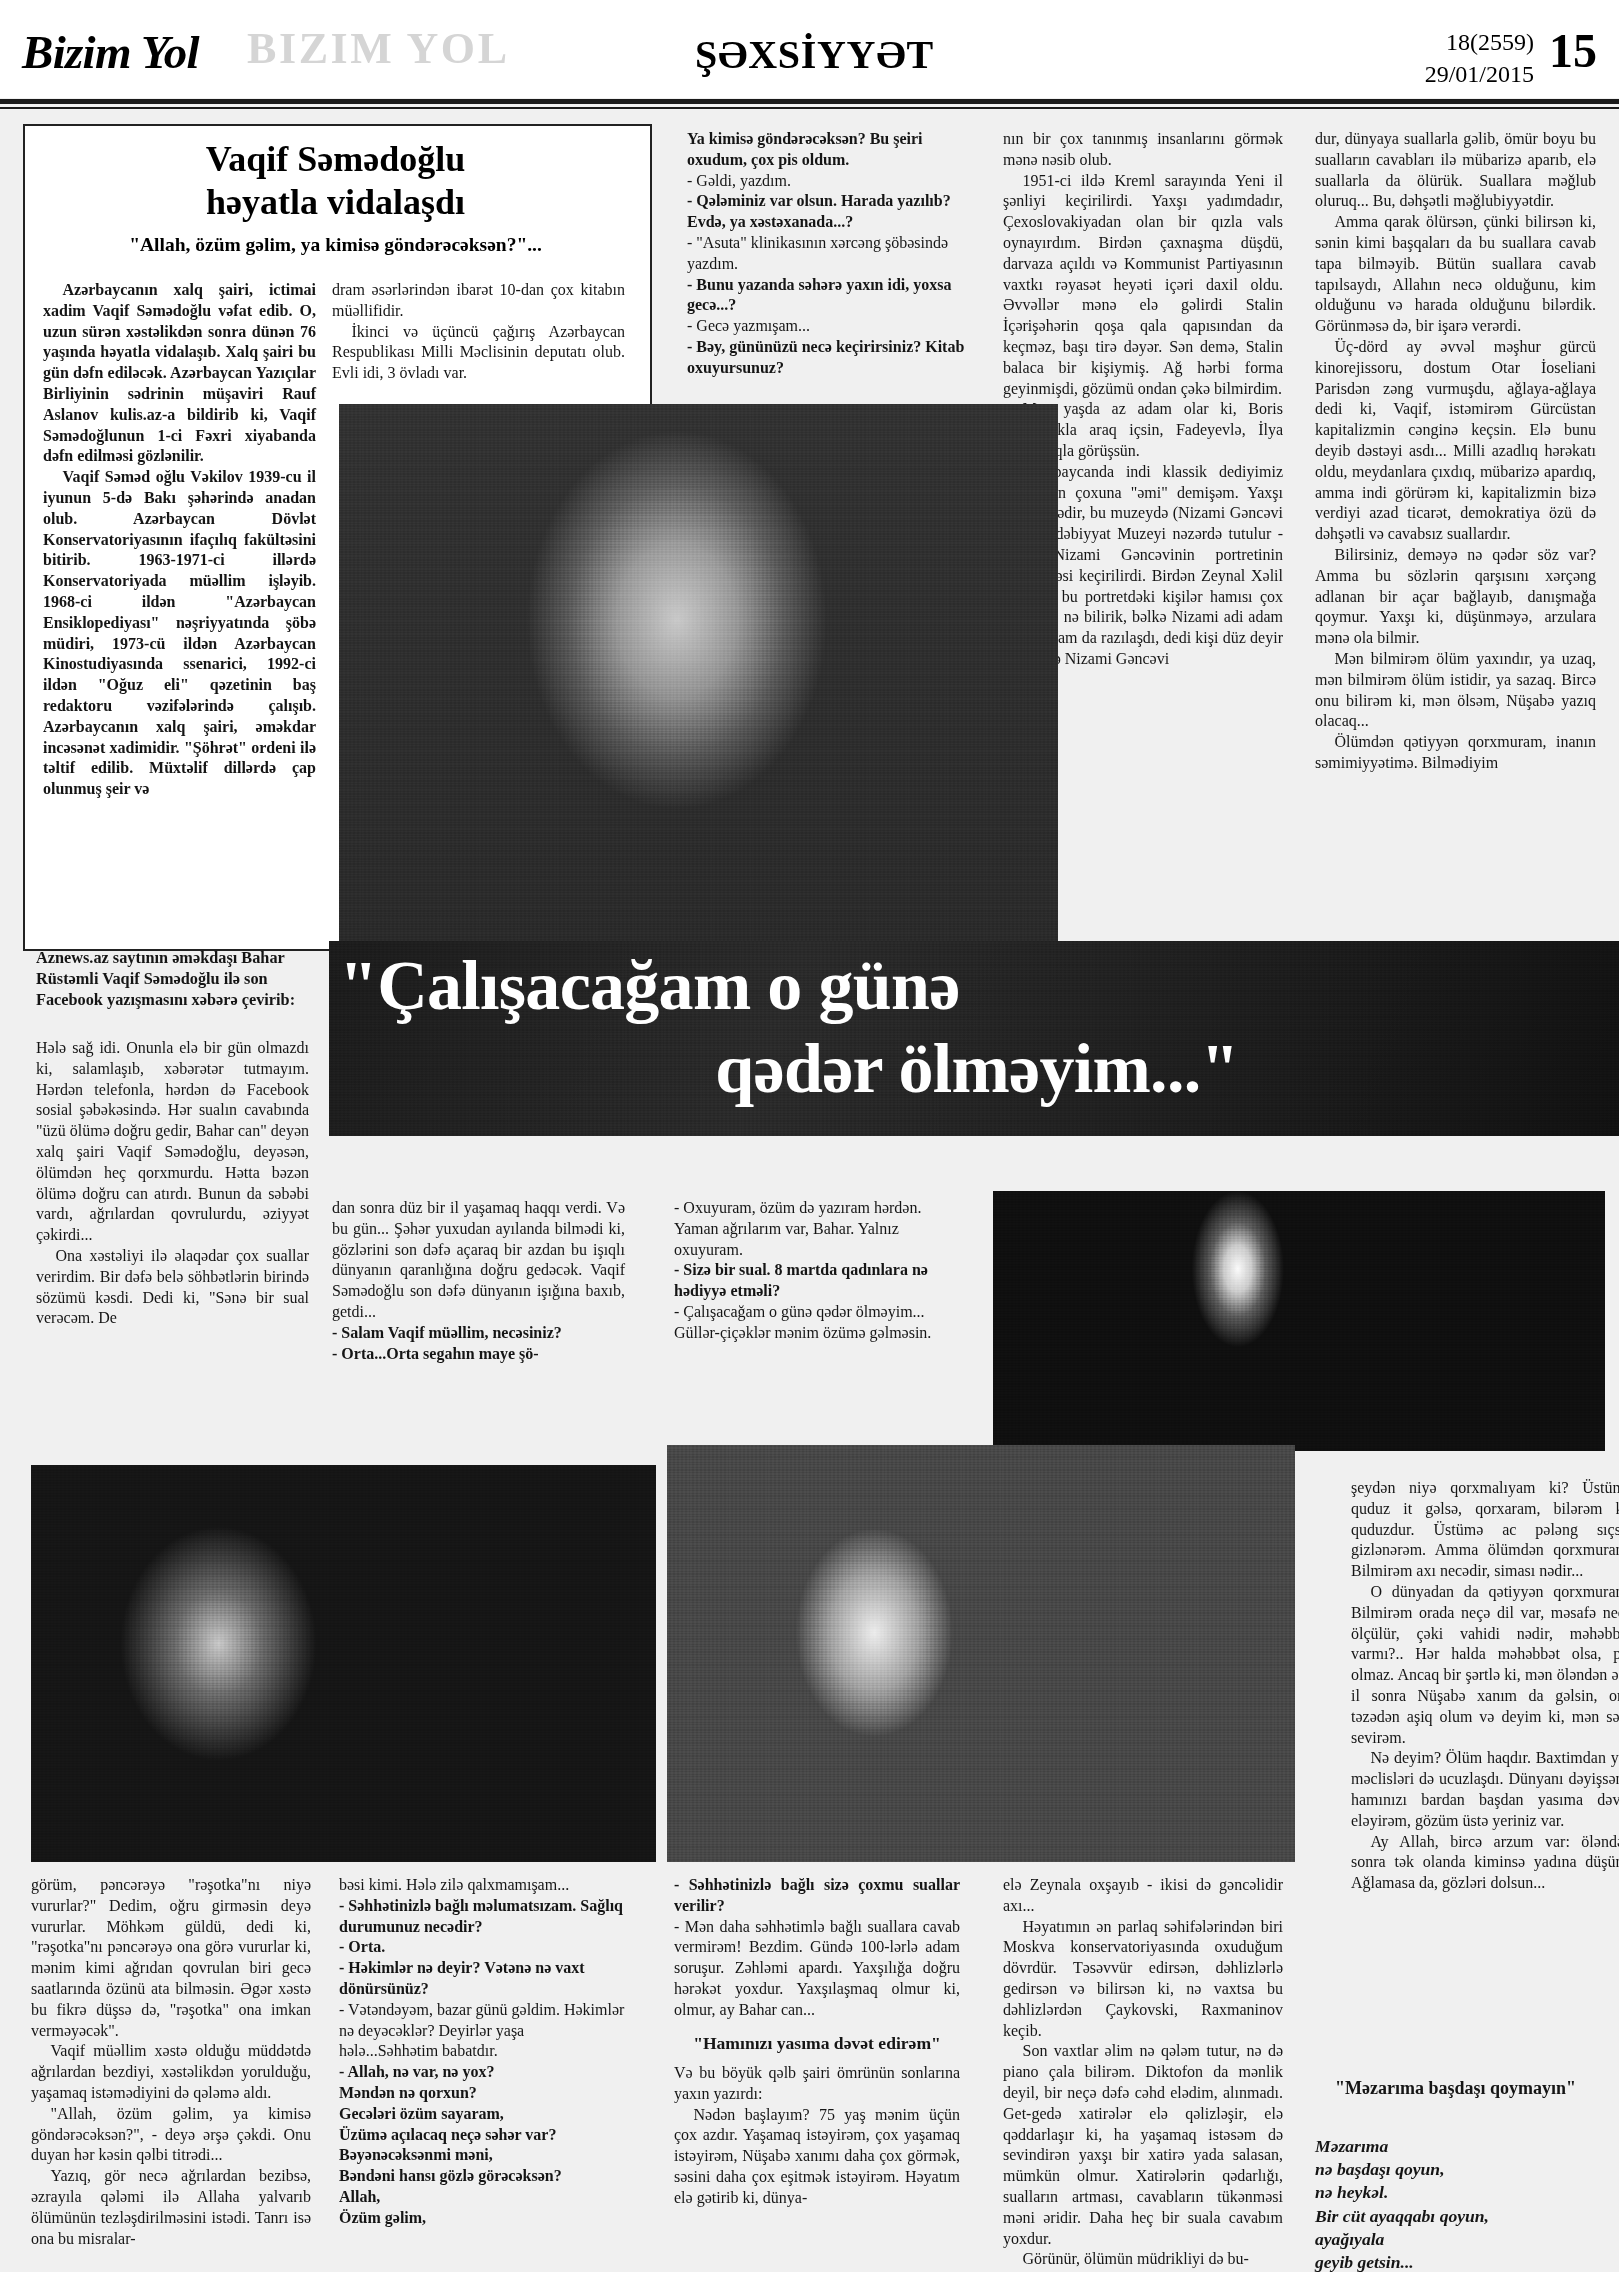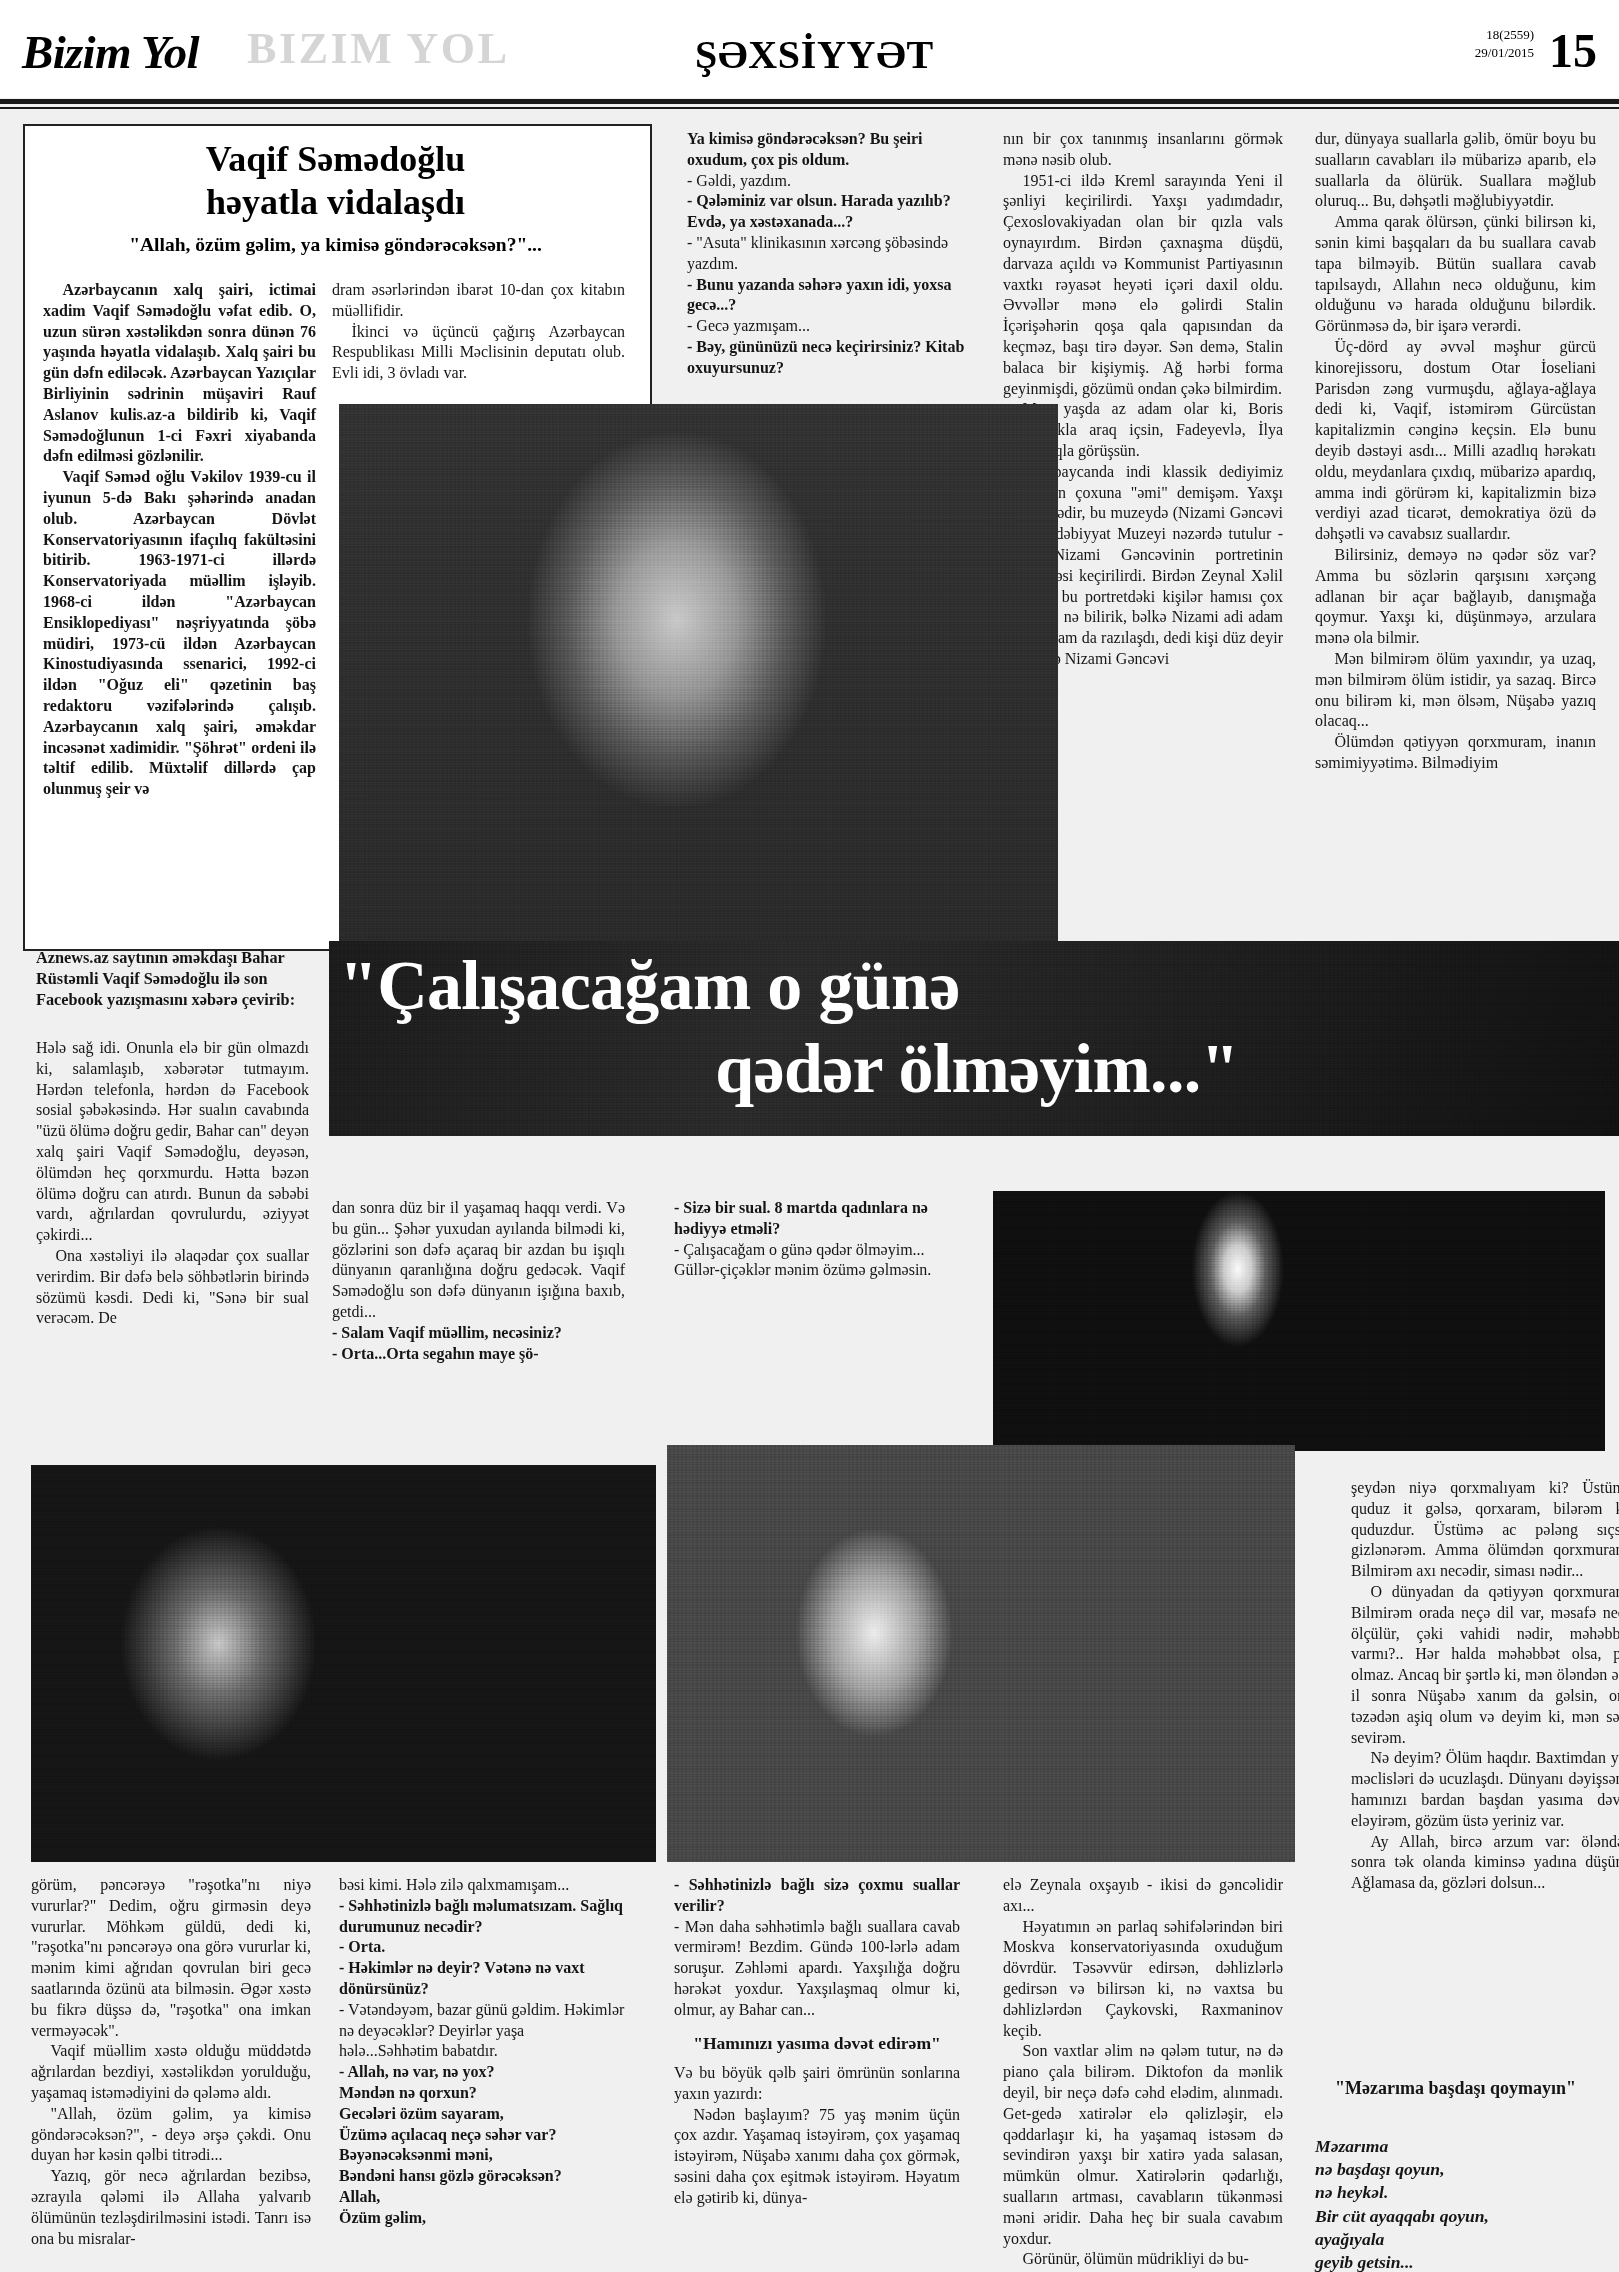--- a/index.html
+++ b/index.html
@@ -31,21 +31,21 @@
     position:absolute;left:657px;top:31px;
     font-family:"Liberation Serif", serif;
     font-weight:bold;font-size:40px;letter-spacing:0.7px;color:#000;margin-left:38px;
   }
   .ghost-text{
     position:absolute;left:247px;top:23.4px;
     font-size:44px;font-weight:bold;color:#d8d5d2;letter-spacing:2.6px;
   }
   .issue{
     position:absolute;right:85px;top:26px;text-align:right;
-    font-size:13px;line-height:1.35;color:#000;
+    font-size:24px;line-height:1.35;color:#000;
   }
   .pageno{
     position:absolute;right:22px;top:23.4px;
     font-size:48px;font-weight:bold;color:#000;
   }
   .rule{
     position:absolute;left:0;top:99px;width:1619px;height:4.6px;background:#1a1a1a;
   }
   .rule2{
     position:absolute;left:0;top:107px;width:1619px;height:2px;background:#1a1a1a;
@@ -195,20 +195,21 @@
     <p class="noind bold">- Salam Vaqif müəllim, necəsiniz?</p>
     <p class="noind bold">- Orta...Orta segahın maye şö-</p>
   </div>
 
   <div class="col" style="left:36px;top:1038px;width:273px;">
     <p class="noind">Hələ sağ idi. Onunla elə bir gün olmazdı ki, salamlaşıb, xəbərətər tutmayım. Hərdən telefonla, hərdən də Facebook sosial şəbəkəsində. Hər sualın cavabında "üzü ölümə doğru gedir, Bahar can" deyən xalq şairi Vaqif Səmədoğlu, deyəsən, ölümdən heç qorxmurdu. Hətta bəzən ölümə doğru can atırdı. Bunun da səbəbi vardı, ağrılardan qovrulurdu, əziyyət çəkirdi...</p>
     <p>Ona xəstəliyi ilə əlaqədar çox suallar verirdim. Bir dəfə belə söhbətlərin birində sözümü kəsdi. Dedi ki, "Sənə bir sual verəcəm. De</p>
   </div>
 
   <div class="col" style="left:674px;top:1198px;width:293px;text-align:left;">
+    <p class="noind">- Oxuyuram, özüm də yazıram hərdən. Yaman ağrılarım var, Bahar. Yalnız oxuyuram.</p>
     <p class="noind bold">- Sizə bir sual. 8 martda qadınlara nə hədiyyə etməli?</p>
     <p class="noind">- Çalışacağam o günə qədər ölməyim... Güllər-çiçəklər mənim özümə gəlməsin.</p>
   </div>
 
   <div class="imgbox" style="left:993px;top:1191px;width:612px;height:260px;
               background:
                 radial-gradient(ellipse 46px 78px at 40% 30%, #fffbe8 0%, #e8c98c 30%, #6a5a41 60%, #100f0d 100%),
                 linear-gradient(160deg,#151311 0%,#3b352c 45%,#0d0c0b 100%);">
     <div class="grain"></div>
   </div>

